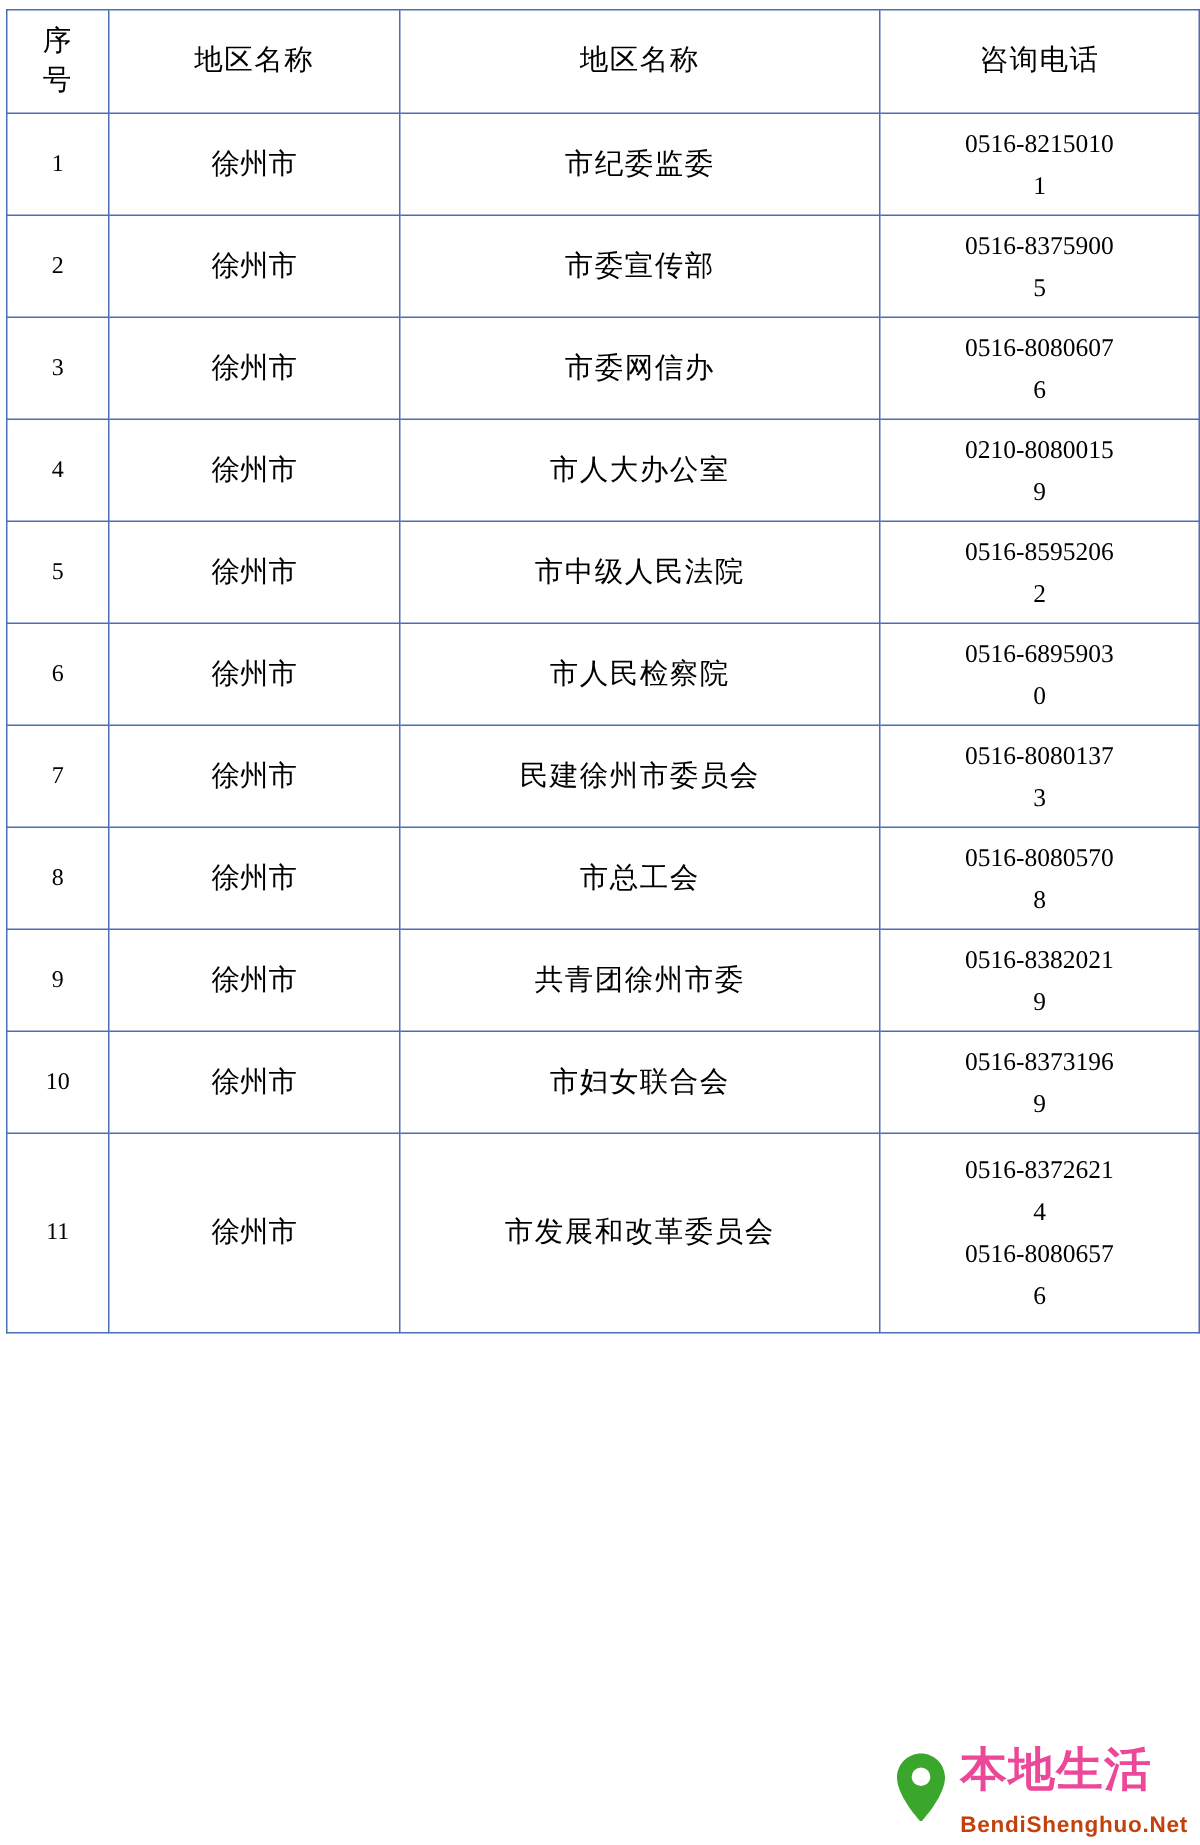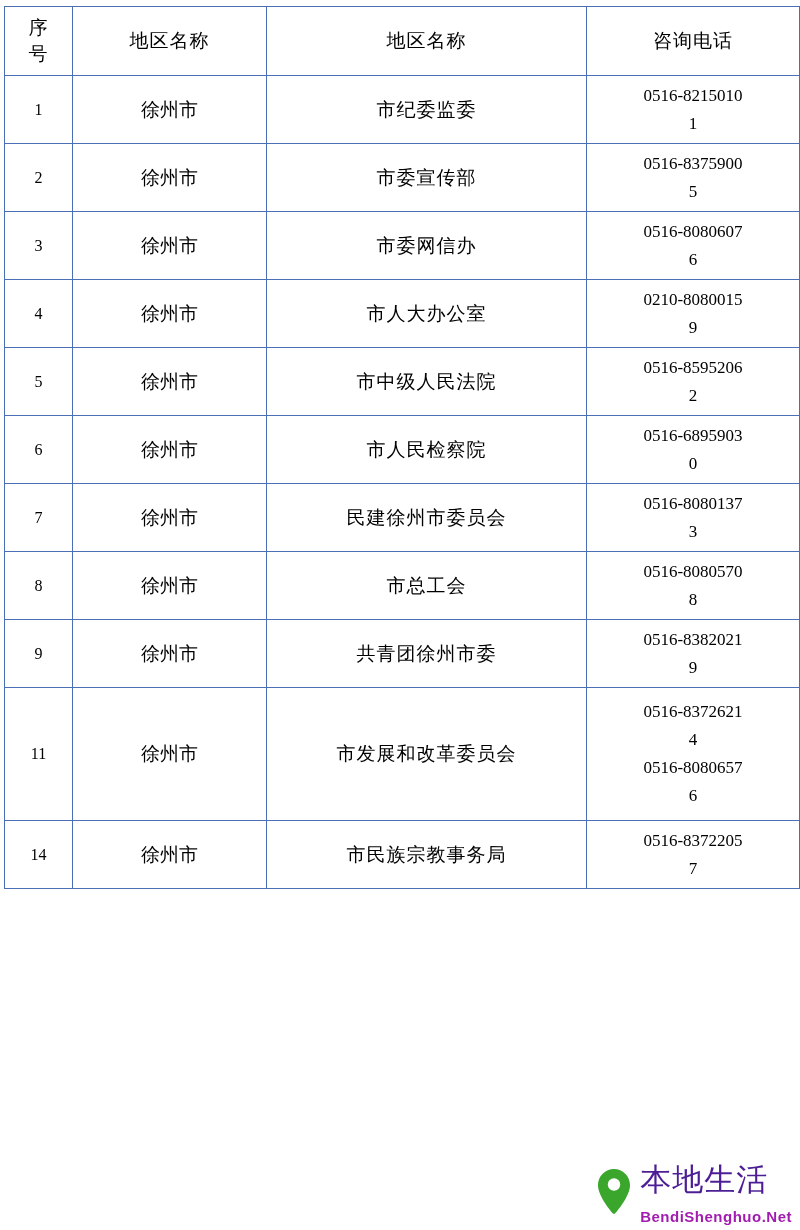--- a/index.html
+++ b/index.html
@@ -85,30 +85,30 @@
   }
   .wm-pin svg { display: block; }
   .wm-text {
     display: flex;
     flex-direction: column;
     align-items: flex-start;
     line-height: 1;
   }
   .wm-cn {
     font-family: "Liberation Sans", sans-serif;
-    font-weight: normal;
+    font-weight: bold;
     font-size: 31px;
-    color: #4c1d95;
+    color: #ec4899;
     letter-spacing: 1px;
   }
   .wm-en {
     font-family: "Liberation Sans", sans-serif;
     font-weight: bold;
     font-size: 15px;
-    color: #a21caf;
+    color: #c2410c;
     letter-spacing: 0.5px;
     margin-top: 14px;
   }
 </style>
 </head>
 <body>
 
 <table class="doc-table">
   <colgroup>
     <col class="c-seq">
@@ -202,38 +202,38 @@
       </tr>
       <tr>
         <td class="row-cell seq-cell">9</td>
         <td class="row-cell">徐州市</td>
         <td class="row-cell unit-cell">共青团徐州市委</td>
         <td class="row-cell phone-cell">
           <span class="pnum">0516-8382021</span>
           <span class="pnum">9</span>
         </td>
       </tr>
+      <tr>
+        <td class="row-cell seq-cell">10</td>
+        <td class="row-cell">徐州市</td>
+        <td class="row-cell unit-cell">市妇女联合会</td>
+        <td class="row-cell phone-cell">
+          <span class="pnum">0516-8373196</span>
+          <span class="pnum">9</span>
+        </td>
+      </tr>
       <tr class="tall-row">
         <td class="row-cell seq-cell">11</td>
         <td class="row-cell">徐州市</td>
         <td class="row-cell unit-cell">市发展和改革委员会</td>
         <td class="row-cell phone-cell">
           <span class="pnum">0516-8372621</span>
           <span class="pnum">4</span>
           <span class="pnum">0516-8080657</span>
           <span class="pnum">6</span>
-        </td>
-      </tr>
-      <tr>
-        <td class="row-cell seq-cell">14</td>
-        <td class="row-cell">徐州市</td>
-        <td class="row-cell unit-cell">市民族宗教事务局</td>
-        <td class="row-cell phone-cell">
-          <span class="pnum">0516-8372205</span>
-          <span class="pnum">7</span>
         </td>
       </tr>
     </tbody>
 </table>
 
 <div class="watermark">
   <div class="wm-pin">
     <svg viewBox="0 0 40 52" width="40" height="52" aria-hidden="true">
       <path d="M20 1C11.2 1 4 8.2 4 17c0 11.5 13.2 26.5 15 28.6.5.6 1.5.6 2 0C22.8 43.5 36 28.5 36 17 36 8.2 28.8 1 20 1z" fill="#3aa62b"></path>
       <circle cx="20" cy="16.5" r="6.2" fill="#ffffff"></circle>

